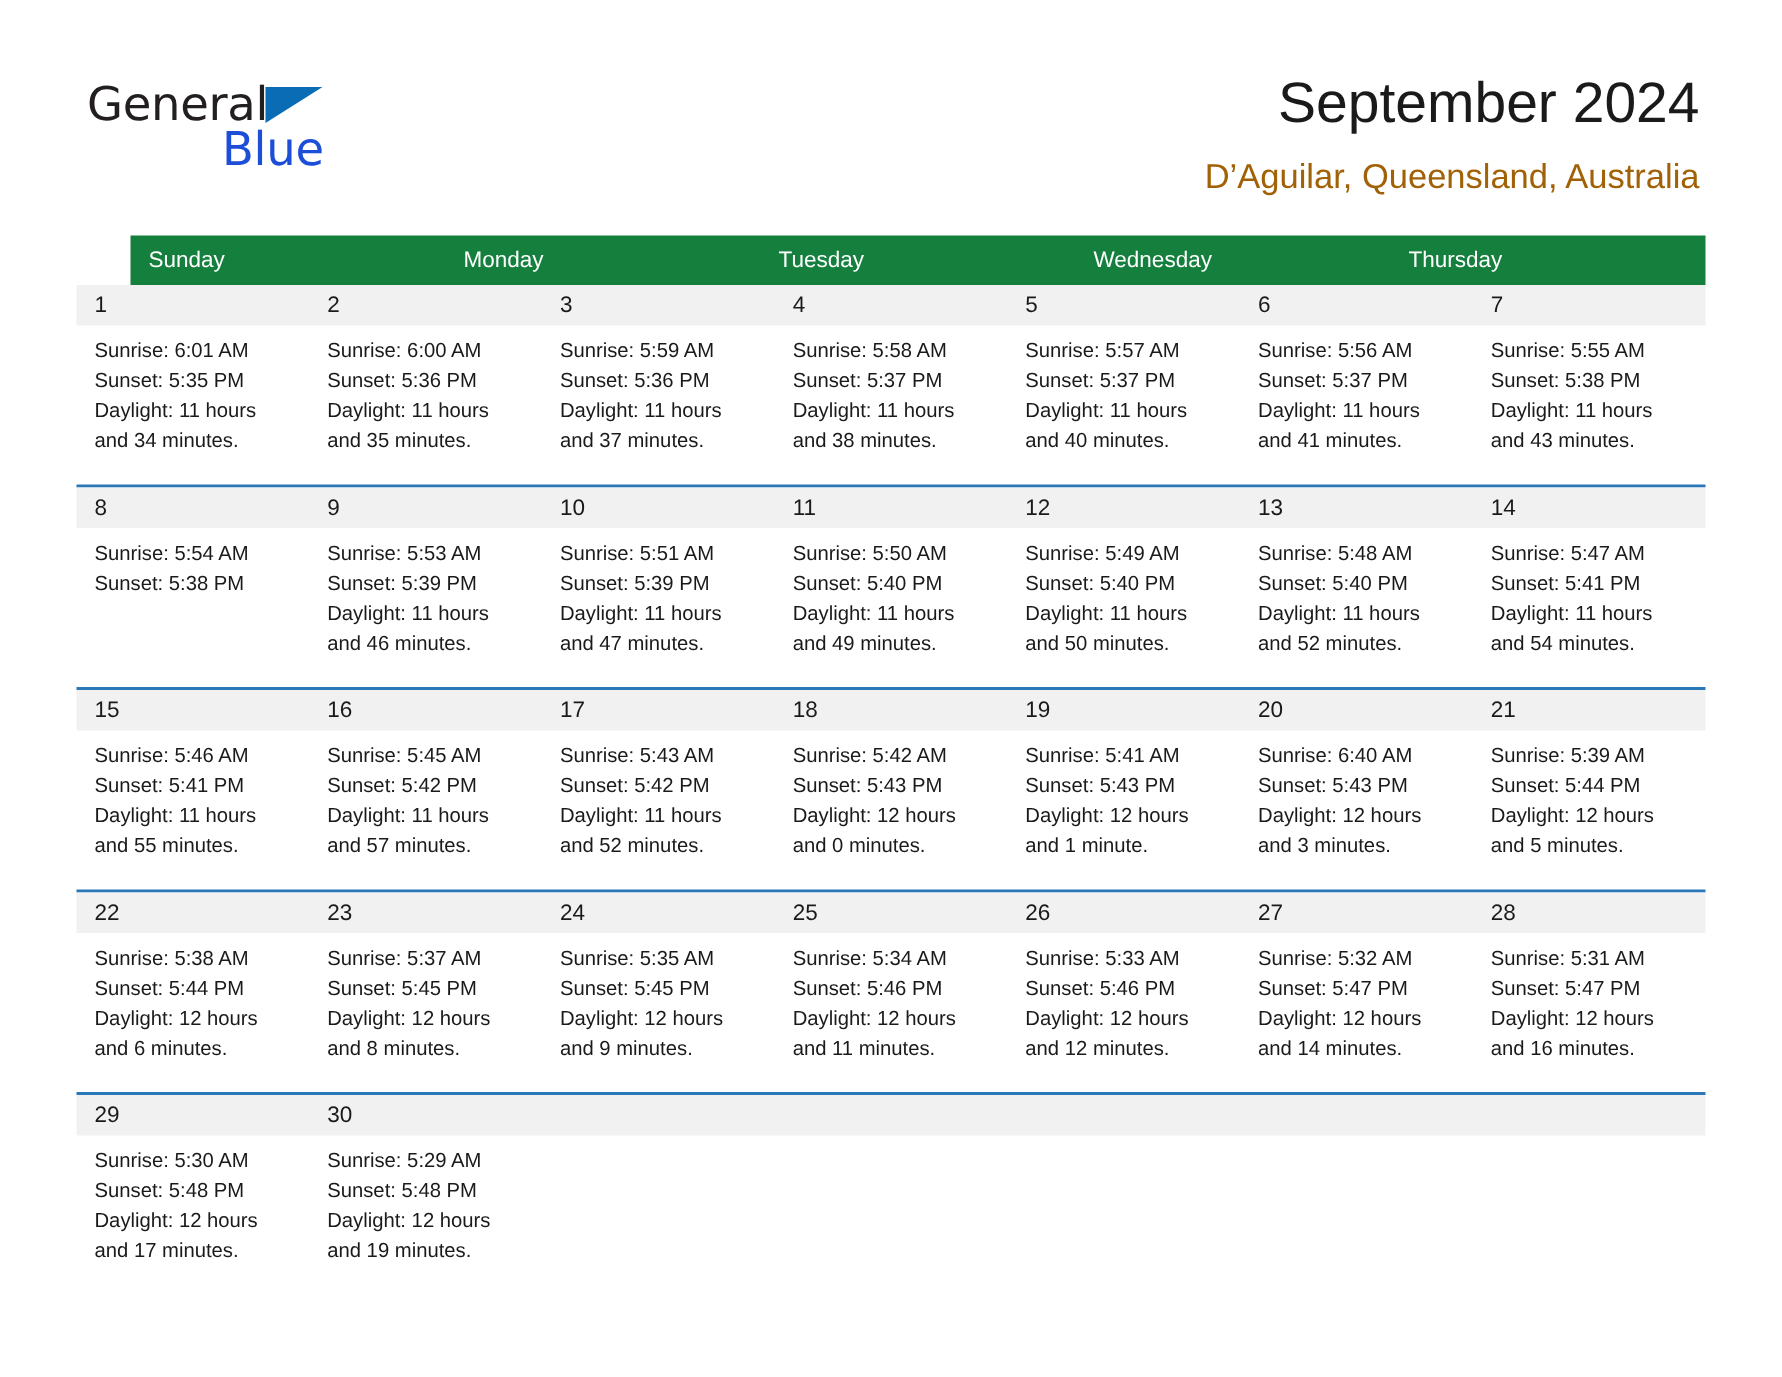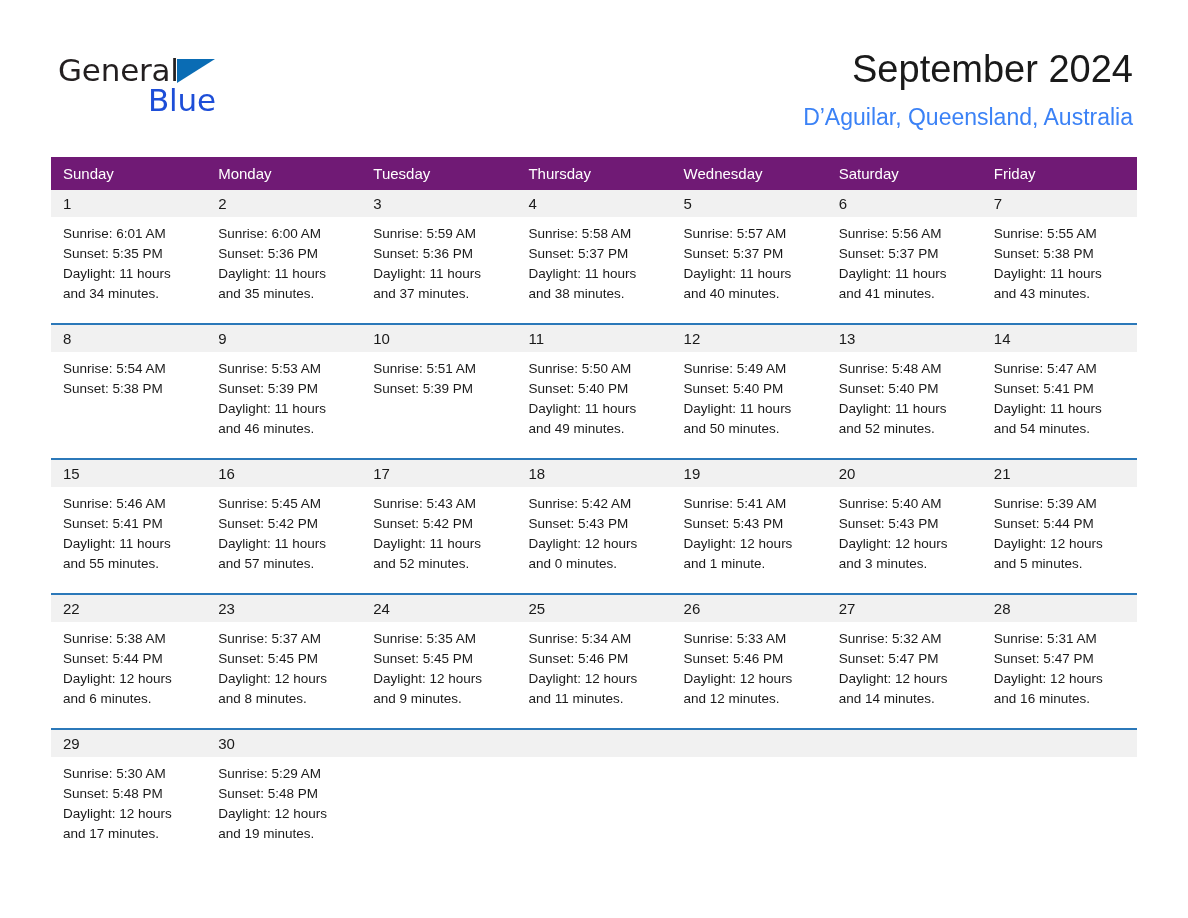--- a/index.html
+++ b/index.html
@@ -74,38 +74,39 @@
   .cal-title {
     font-size: 38px;
     color: #1a1a1a;
     font-weight: 400;
     line-height: 46px;
     white-space: nowrap;
   }
   .cal-location {
     margin-top: 11px;
     font-size: 23px;
-    color: #3b82f6;
+    color: #a16207;
     font-weight: 400;
     line-height: 28px;
     white-space: nowrap;
   }
 
   
   .calendar {
     position: absolute;
     left: 51px;
     top: 157px;
     width: 1086px;
   }
   .weekdays {
     display: grid;
-    grid-template-columns: repeat(7, 1fr);
-    background: #701a75;
+    grid-template-columns: repeat(5, 1fr);
+    background: #15803d;
     height: 33px;
+    margin-left: 36px;
   }
   .weekday {
     color: #ffffff;
     font-size: 15px;
     line-height: 33px;
     padding-left: 12px;
     white-space: nowrap;
   }
   .week {
     position: relative;
@@ -168,22 +169,22 @@
     </div>
 
   </div>
 
   <div class="calendar">
 
     <div class="weekdays">
       <div class="weekday">Sunday</div>
       <div class="weekday">Monday</div>
       <div class="weekday">Tuesday</div>
+      <div class="weekday">Wednesday</div>
       <div class="weekday">Thursday</div>
-      <div class="weekday">Wednesday</div>
       <div class="weekday">Saturday</div>
       <div class="weekday">Friday</div>
     </div>
 
     <div id="weeks-container">
         <div class="week">
           <div class="daynum-band"></div>
           <div class="week-inner">
             <div class="cell">
               <div class="daynum">1</div>
@@ -259,20 +260,21 @@
                 <div>Sunrise: 5:53 AM</div>
                 <div>Sunset: 5:39 PM</div>
                 <div class="wrapline">Daylight: 11 hours and 46 minutes.</div>
               </div>
             </div>
             <div class="cell">
               <div class="daynum">10</div>
               <div class="info">
                 <div>Sunrise: 5:51 AM</div>
                 <div>Sunset: 5:39 PM</div>
+                <div class="wrapline">Daylight: 11 hours and 47 minutes.</div>
               </div>
             </div>
             <div class="cell">
               <div class="daynum">11</div>
               <div class="info">
                 <div>Sunrise: 5:50 AM</div>
                 <div>Sunset: 5:40 PM</div>
                 <div class="wrapline">Daylight: 11 hours and 49 minutes.</div>
               </div>
             </div>
@@ -341,21 +343,21 @@
               <div class="daynum">19</div>
               <div class="info">
                 <div>Sunrise: 5:41 AM</div>
                 <div>Sunset: 5:43 PM</div>
                 <div class="wrapline">Daylight: 12 hours and 1 minute.</div>
               </div>
             </div>
             <div class="cell">
               <div class="daynum">20</div>
               <div class="info">
-                <div>Sunrise: 5:40 AM</div>
+                <div>Sunrise: 6:40 AM</div>
                 <div>Sunset: 5:43 PM</div>
                 <div class="wrapline">Daylight: 12 hours and 3 minutes.</div>
               </div>
             </div>
             <div class="cell">
               <div class="daynum">21</div>
               <div class="info">
                 <div>Sunrise: 5:39 AM</div>
                 <div>Sunset: 5:44 PM</div>
                 <div class="wrapline">Daylight: 12 hours and 5 minutes.</div>

